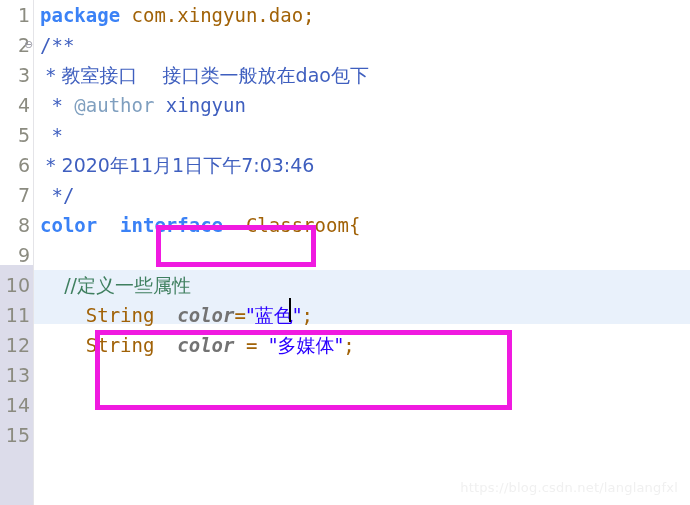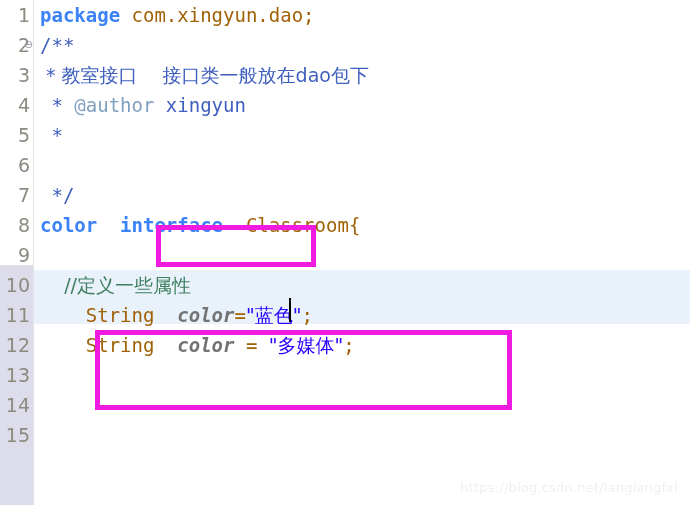--- a/index.html
+++ b/index.html
@@ -160,20 +160,21 @@
     <div class="fold" style="top:30px">⊖</div>
   </div>
   <div class="gutter-border"></div>
 
   <div class="code">
     <div class="line" style="top:0px"><span class="kw">package</span><span class="plain"> com.xingyun.dao;</span></div>
     <div class="line" style="top:30px"><span class="jdoc">/**</span></div>
     <div class="line" style="top:60px"><span class="jdoc cjk"> * 教室接口　 接口类一般放在dao包下</span></div>
     <div class="line" style="top:90px"><span class="jdoc"> * </span><span class="jdoc-tag">@author</span><span class="jdoc"> xingyun</span></div>
     <div class="line" style="top:120px"><span class="jdoc"> *</span></div>
+    <div class="line" style="top:150px"><span class="jdoc cjk"> * 2020年11月1日下午7:03:46</span></div>
     <div class="line" style="top:180px"><span class="jdoc"> */</span></div>
     <div class="line" style="top:210px"><span class="kw">color</span><span class="plain">  </span><span class="kw">interface</span><span class="plain">  Classroom{</span></div>
     <div class="line" style="top:240px"></div>
     <div class="line current" style="top:270px"><span class="cmt cjk">    //定义一些属性</span></div>
     <div class="line" style="top:300px"><span class="plain">    String  </span><span class="field">color</span><span class="plain">=</span><span class="str cjk">"蓝色"</span><span class="plain">;</span></div>
     <div class="line" style="top:330px"><span class="plain">    String  </span><span class="field">color</span><span class="plain"> = </span><span class="str cjk">"多媒体"</span><span class="plain">;</span></div>
     <div class="line" style="top:360px"></div>
     <div class="line" style="top:390px"></div>
     <div class="line" style="top:420px"></div>
   </div>

